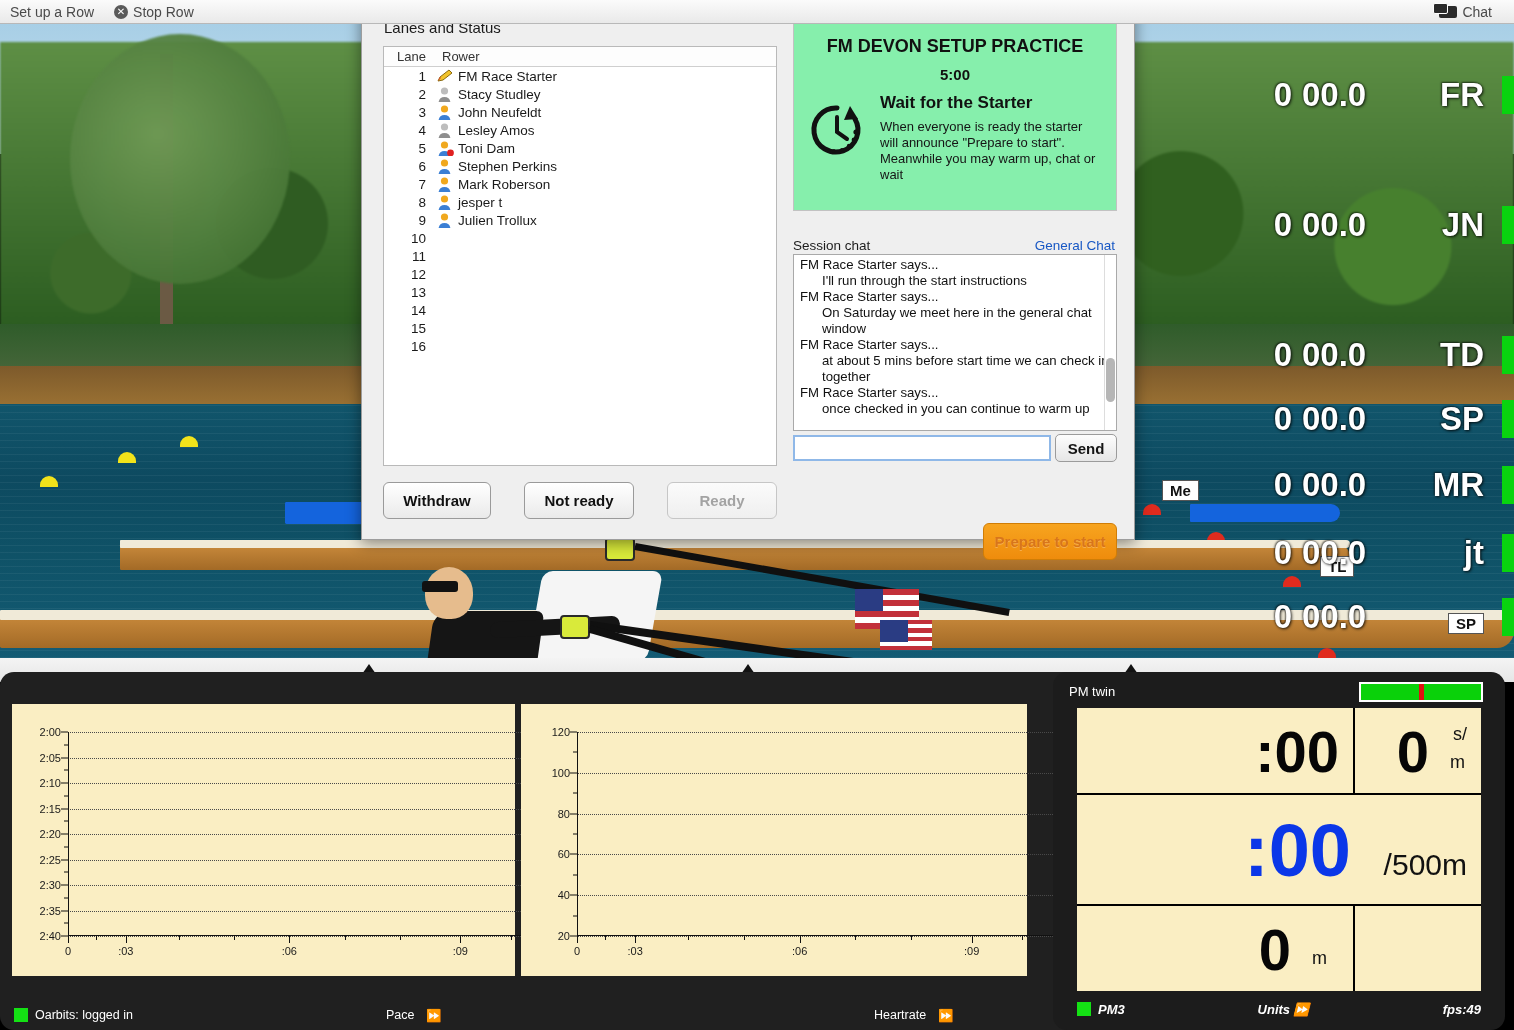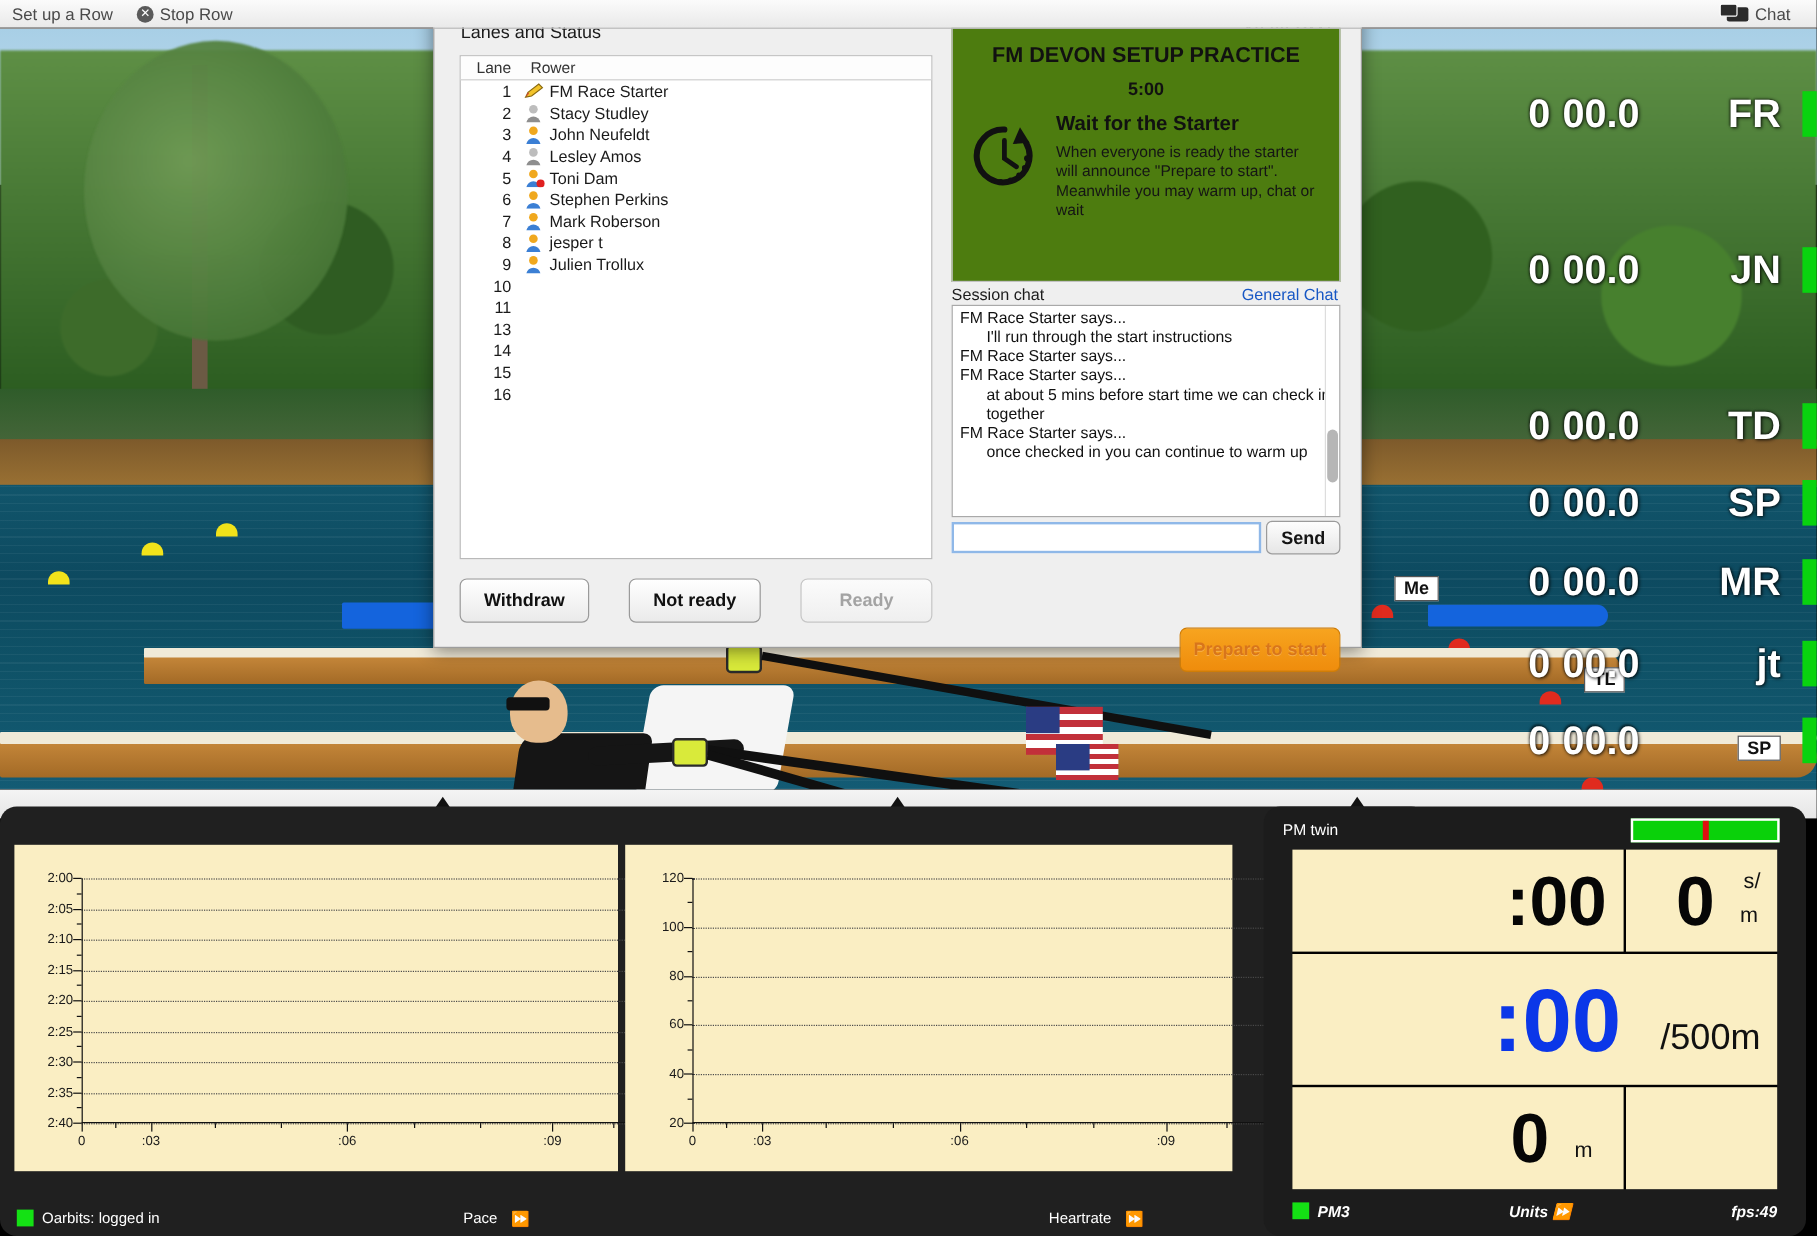--- a/index.html
+++ b/index.html
@@ -84,21 +84,21 @@
   .lanes-box{position:absolute;left:21px;top:45px;width:394px;height:420px;background:#fff;border:1px solid #b9b9b9;}
   .lanes-head{display:flex;height:20px;align-items:center;border-bottom:1px solid #cfcfcf;
      background:#fdfdfd;font-size:13px;color:#333;}
   .lanes-head .c1{width:48px;text-align:right;padding-right:6px;}
   .lanes-head .c2{padding-left:10px;}
   .lane-row{display:flex;align-items:center;height:18px;font-size:13.5px;color:#1a1a1a;}
   .lane-row .ln{width:48px;text-align:right;padding-right:6px;}
   .lane-row .av{width:26px;display:flex;justify-content:center;}
   .av svg{display:block;}
 
-  .info-box{position:absolute;left:431px;top:22px;width:324px;height:212px;background:#4d7c0f;border:1px solid #c2c2c2;}
+  .info-box{position:absolute;left:431px;top:22px;width:324px;height:188px;background:#86efac;border:1px solid #c2c2c2;}
   .info-title{text-align:center;font:bold 18px "Liberation Sans",sans-serif;color:#111;margin-top:12px;}
   .info-time{text-align:center;font:bold 15px "Liberation Sans",sans-serif;color:#111;margin-top:9px;}
   .info-body{display:flex;gap:12px;padding:10px 14px 0 12px;}
   .info-head{font:bold 17px "Liberation Sans",sans-serif;color:#111;margin-bottom:6px;}
   .info-text{font-size:13px;line-height:16px;color:#151515;}
 
   .chat-label{position:absolute;left:431px;top:237px;font-size:13.5px;color:#1c1c1c;}
   .chat-link{position:absolute;right:19px;top:237px;font-size:13.5px;color:#1757c4;cursor:pointer;}
   .chat-log{position:absolute;left:431px;top:253px;width:324px;height:177px;background:#fff;border:1px solid #a9a9a9;
      overflow:hidden;padding:2px 4px 0 6px;font-size:13.2px;line-height:16px;color:#111;}
@@ -368,20 +368,25 @@
           <div class="ln">10</div>
           <div class="av"></div>
           <div></div>
         </div>
         <div class="lane-row">
           <div class="ln">11</div>
           <div class="av"></div>
           <div></div>
         </div>
         <div class="lane-row">
+          <div class="ln">12</div>
+          <div class="av"></div>
+          <div></div>
+        </div>
+        <div class="lane-row">
           <div class="ln">13</div>
           <div class="av"></div>
           <div></div>
         </div>
         <div class="lane-row">
           <div class="ln">14</div>
           <div class="av"></div>
           <div></div>
         </div>
         <div class="lane-row">
@@ -419,20 +424,21 @@
       </div>
     </div>
   </div>
 
   <div class="chat-label">Session chat</div>
   <div class="chat-link">General Chat</div>
   <div class="chat-log" id="chat-log">
       <div class="who">FM Race  Starter says...</div>
       <div class="msg">I'll run through the start instructions</div>
       <div class="who">FM Race  Starter says...</div>
+      <div class="msg">On Saturday we meet here in the general chat window</div>
       <div class="who">FM Race  Starter says...</div>
       <div class="msg">at about 5 mins before start time we can check in together</div>
       <div class="who">FM Race  Starter says...</div>
       <div class="msg">once checked in you can continue to warm up</div>
     </div>
   <div class="chat-scroll">
       <div class="chat-thumb"></div>
     </div>
   <input class="chat-input" value="" placeholder="" style="">
   <button class="send-btn">Send</button>

